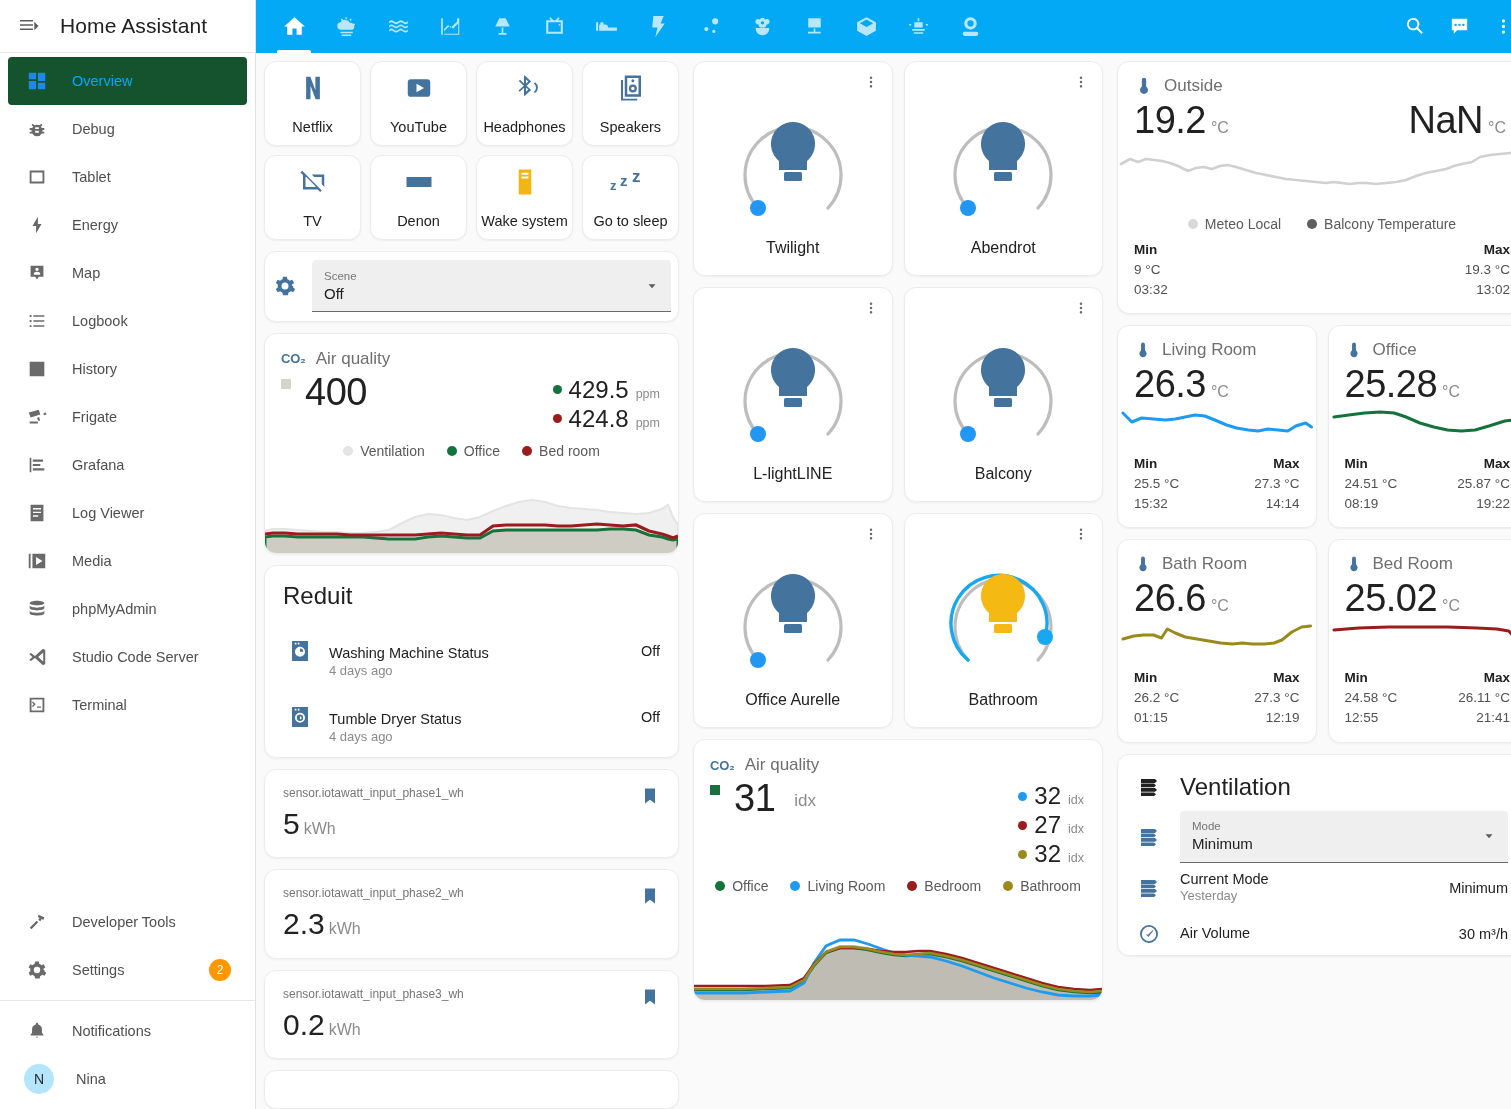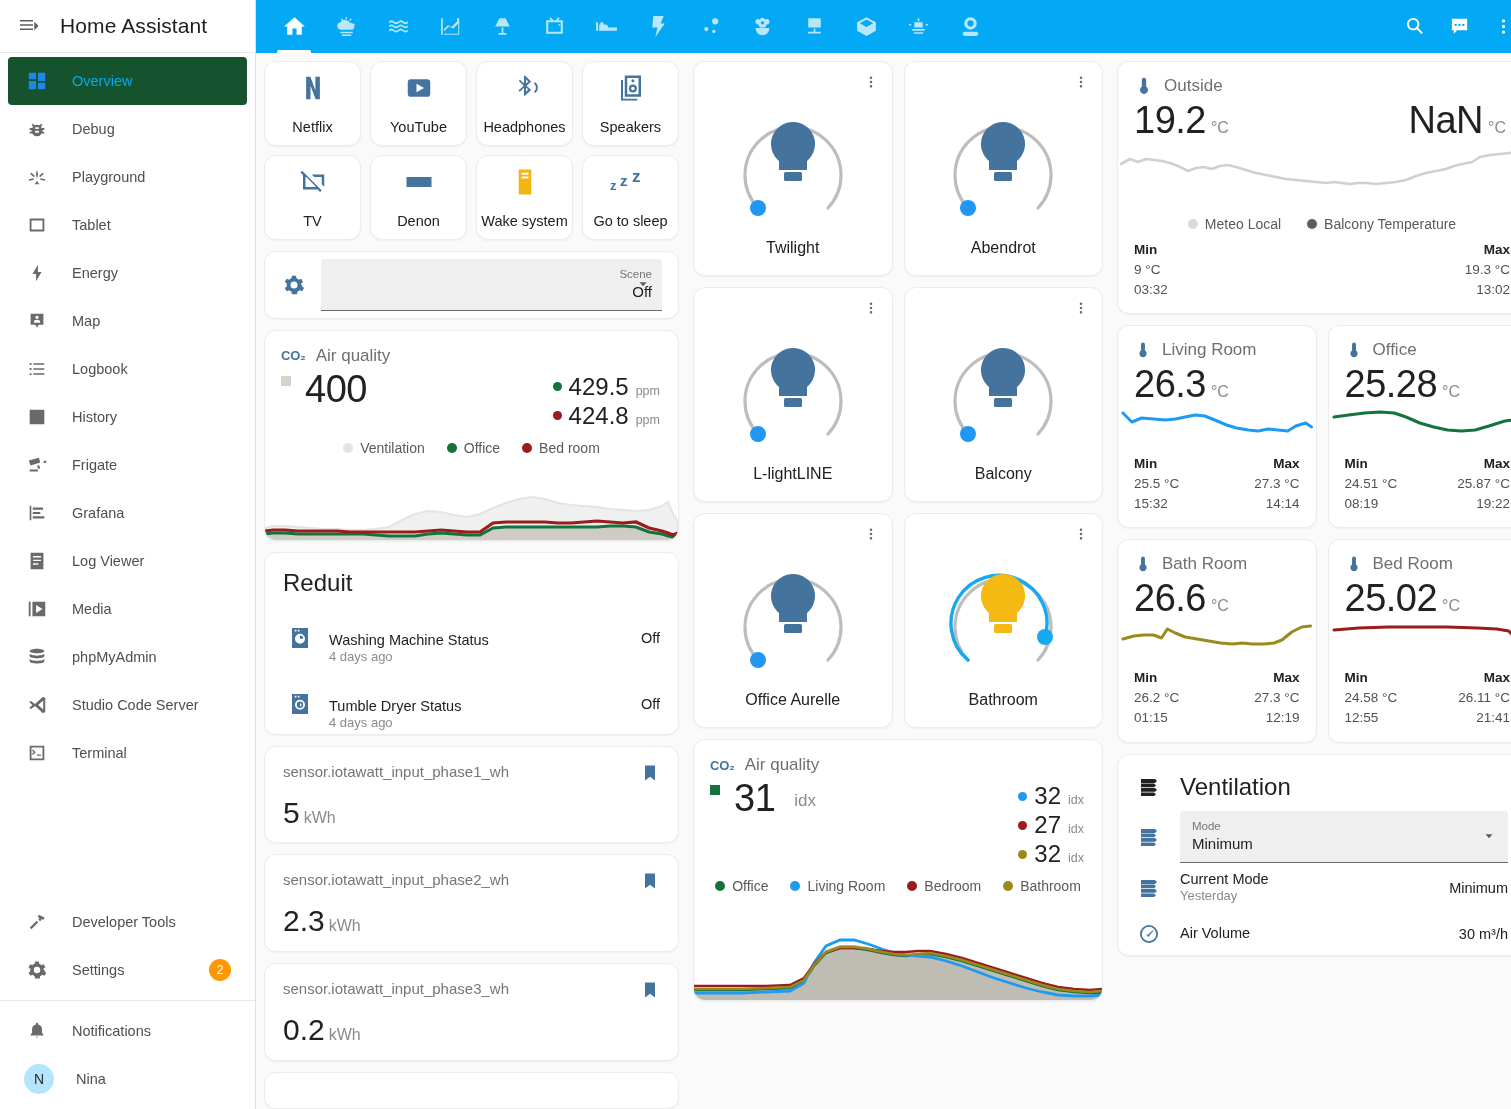--- a/index.html
+++ b/index.html
@@ -82,21 +82,21 @@
   .tile {
     background:#fff; border-radius:12px; border:1px solid #ececec;
     box-shadow:0 1px 2px rgba(0,0,0,.05);
     height:85px; display:flex; flex-direction:column; align-items:center; justify-content:center;
     gap:14px; cursor:pointer; padding: 4px 2px;
   }
   .tile-ico { height:34px; display:flex;align-items:center;justify-content:center; color:#44739e; }
   .tile-lbl { font-size:14.5px; color:#212121; text-align:center; line-height:1.12; }
 
   
-  .scene-card { height:73px; display:flex; align-items:center; gap:14px; padding: 0 16px; text-align: right; }
+  .scene-card { height:73px; display:flex; align-items:center; gap:14px; padding: 0 7px; }
   .scene-gear { color:#44739e; flex:0 0 26px; display:flex;align-items:center;justify-content:center;}
   .scene-field {
     flex:1 1 auto; background:#efefef; border-radius:4px 4px 0 0;
     border-bottom:1px solid #6b6b6b; padding: 6px 10px 5px 12px; height:52px;
     display:flex; flex-direction:column; justify-content:center; position:relative; cursor:pointer;
   }
   .scene-label { font-size:11.5px; color:#767676; line-height:1.3; }
   .scene-value { font-size:15px; color:#212121; line-height:1.35;}
   .scene-caret { position:absolute; right:12px; top:50%; transform:translateY(-50%); color:#5b5b5b; }
 
@@ -123,22 +123,22 @@
   .rd-title { font-size:24px; color:#212121; padding: 16px 18px 8px 18px; }
   .rd-row { display:flex; align-items:center; gap:16px; padding: 5px 18px 5px 22px; min-height:46px;}
   .rd-ico { width:26px;height:26px;flex:0 0 26px;display:flex;align-items:center;justify-content:center;color:#44739e;}
   .rd-texts { flex:1 1 auto;margin-top:21px; }
   .rd-name { font-size:14.5px; color:#212121; line-height:1.25;}
   .rd-sub { font-size:13px; color:#8a8a8a; line-height:1.3;}
   .rd-state { font-size:14.5px; color:#212121; }
 
   
   .ent-card { padding: 16px 18px 18px 18px; position:relative; }
-  .ent-name { font-size:15px; color:#767676; padding-right:32px; line-height:1.25;}
-  .ent-val { margin-top:14px; }
+  .ent-name { font-size:12px; color:#767676; padding-right:32px; line-height:1.25;}
+  .ent-val { margin-top:6px; }
   .ent-num { font-size:30px; color:#212121; }
   .ent-unit { font-size:16px; color:#8b8b8b; margin-left:4px;}
   .ent-bm { position:absolute; right:18px; top:16px; color:#44739e; }
 
   
   .lights-grid { display:grid; grid-template-columns: 1fr 1fr; gap:11px; }
   .light-card {
     background:#fff; border-radius:12px; border:1px solid #ececec;
     box-shadow:0 1px 2px rgba(0,0,0,.05); height:215px; position:relative;
     display:flex; flex-direction:column; align-items:center; justify-content:flex-start;
@@ -208,28 +208,20 @@
 
       <div class="sb-item">
         <span class="sb-ico">
           <svg width="22" height="22" viewBox="0 0 24 24">
               <path fill="currentColor" d="M14 12h-4v-2h4v2m0 4h-4v-2h4v2m6-5h-2.8a5.9 5.9 0 0 0-1.1-1.4L18 7.7 16.6 6.3l-1.7 1.7A6 6 0 0 0 12 7.5a6 6 0 0 0-2.9.5L7.4 6.3 6 7.7l1.9 1.9A5.9 5.9 0 0 0 6.8 11H4v2h2.1a6 6 0 0 0 0 2H4v2h2.8a6 6 0 0 0 10.4 0H20v-2h-2.1a6 6 0 0 0 0-2H20v-2Z"></path>
             </svg>
         </span>
         <span class="sb-label">Debug</span>
       </div>
 
-      <div class="sb-item">
-        <span class="sb-ico">
-          <svg width="22" height="22" viewBox="0 0 24 24">
-              <path fill="currentColor" d="M12 4 10.8 9 12 14l1.2-5L12 4m-6.4 3.2-.9 1.4 4 3.6.9-1.5-4-3.5m12.8 0-4 3.5.9 1.5 4-3.6-.9-1.4M3 14.5l.4 1.7 5.2-1.1-.4-1.7-5.2 1.1m18 0-5.2-1.1-.4 1.7 5.2 1.1.4-1.7M12 16l-2.5 4h5L12 16Z"></path>
-            </svg>
-        </span>
-        <span class="sb-label">Playground</span>
-      </div>
 
       <div class="sb-item">
         <span class="sb-ico">
           <svg width="22" height="22" viewBox="0 0 24 24">
               <path fill="currentColor" d="M4 5h16v14H4V5m2 2v10h12V7H6Z"></path>
             </svg>
         </span>
         <span class="sb-label">Tablet</span>
       </div>
 

